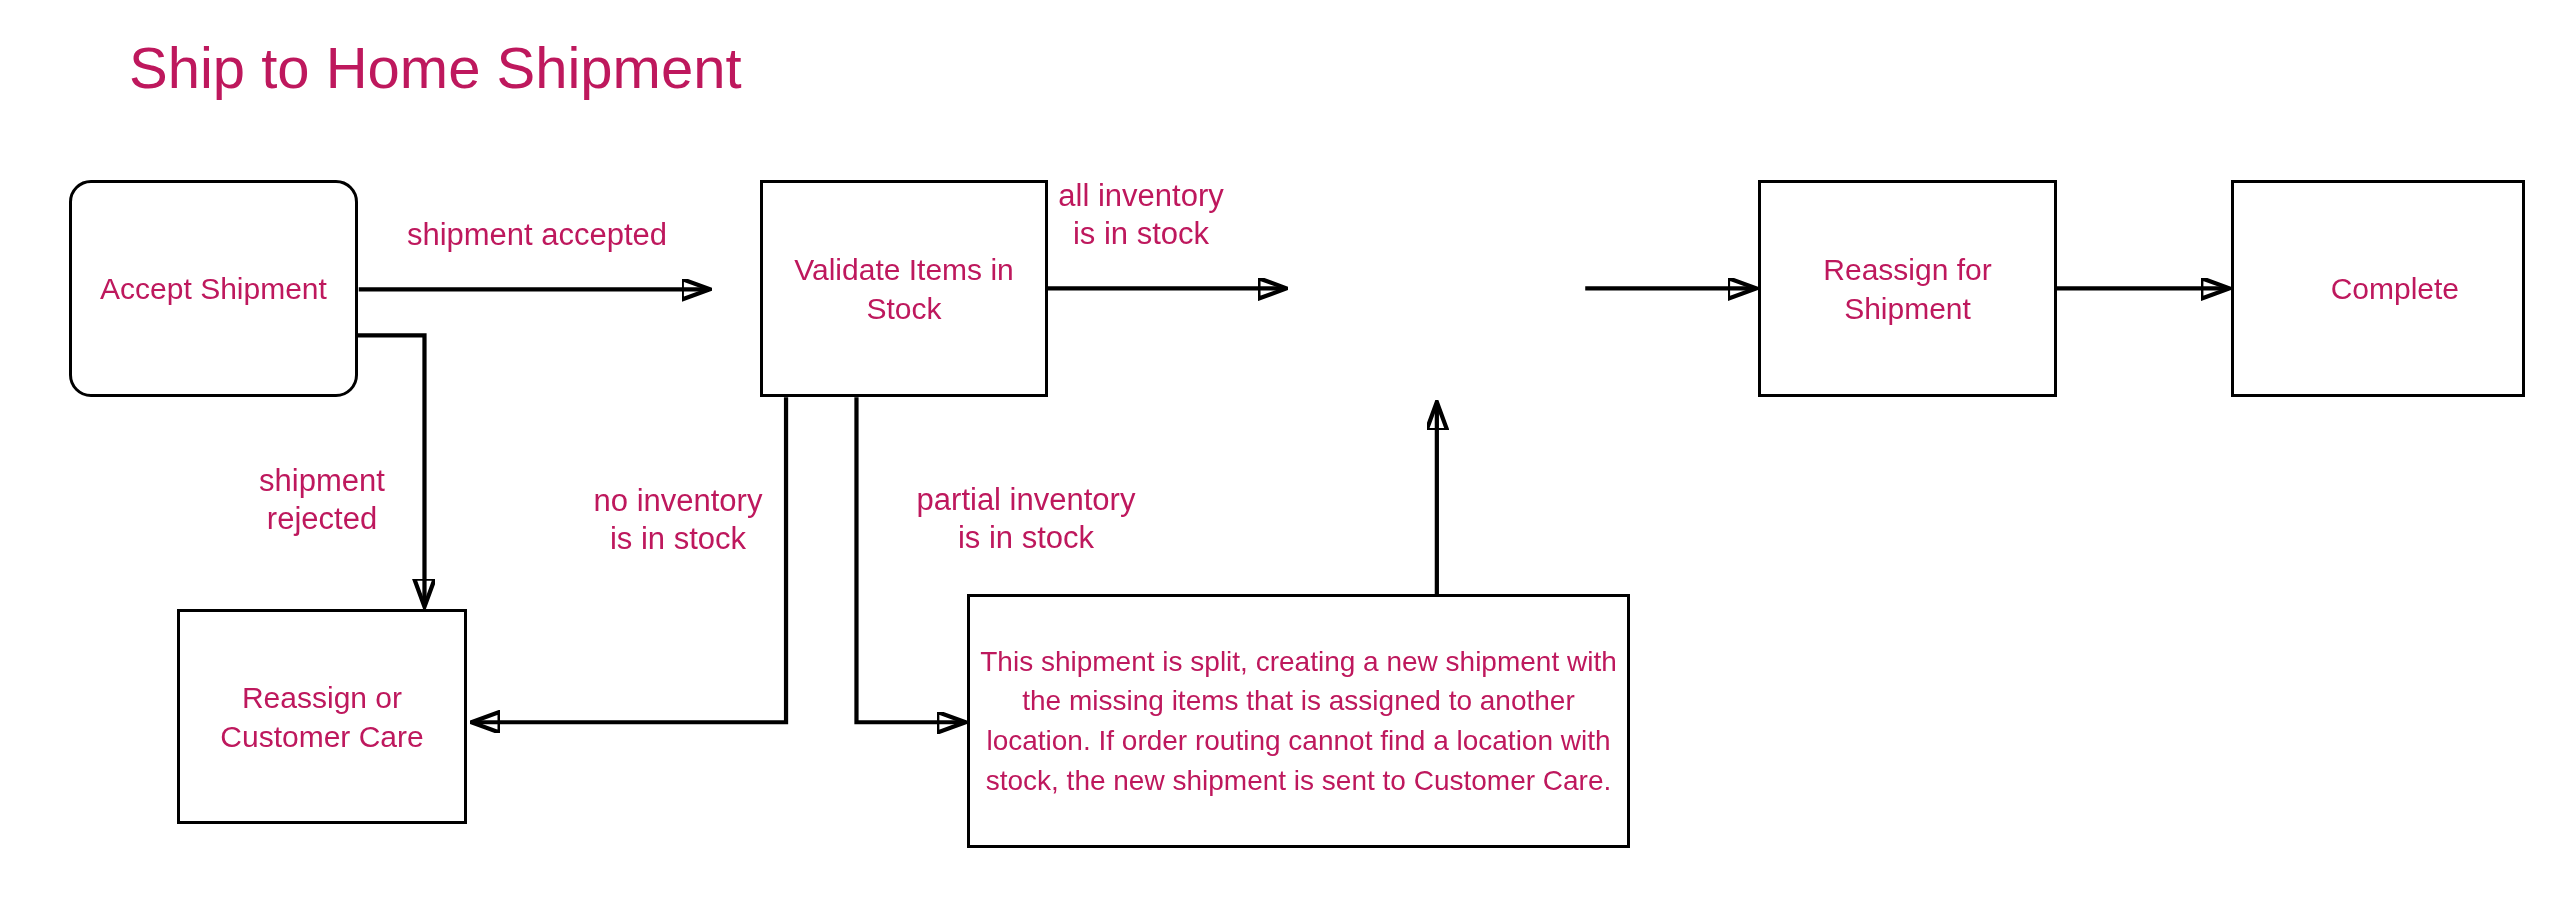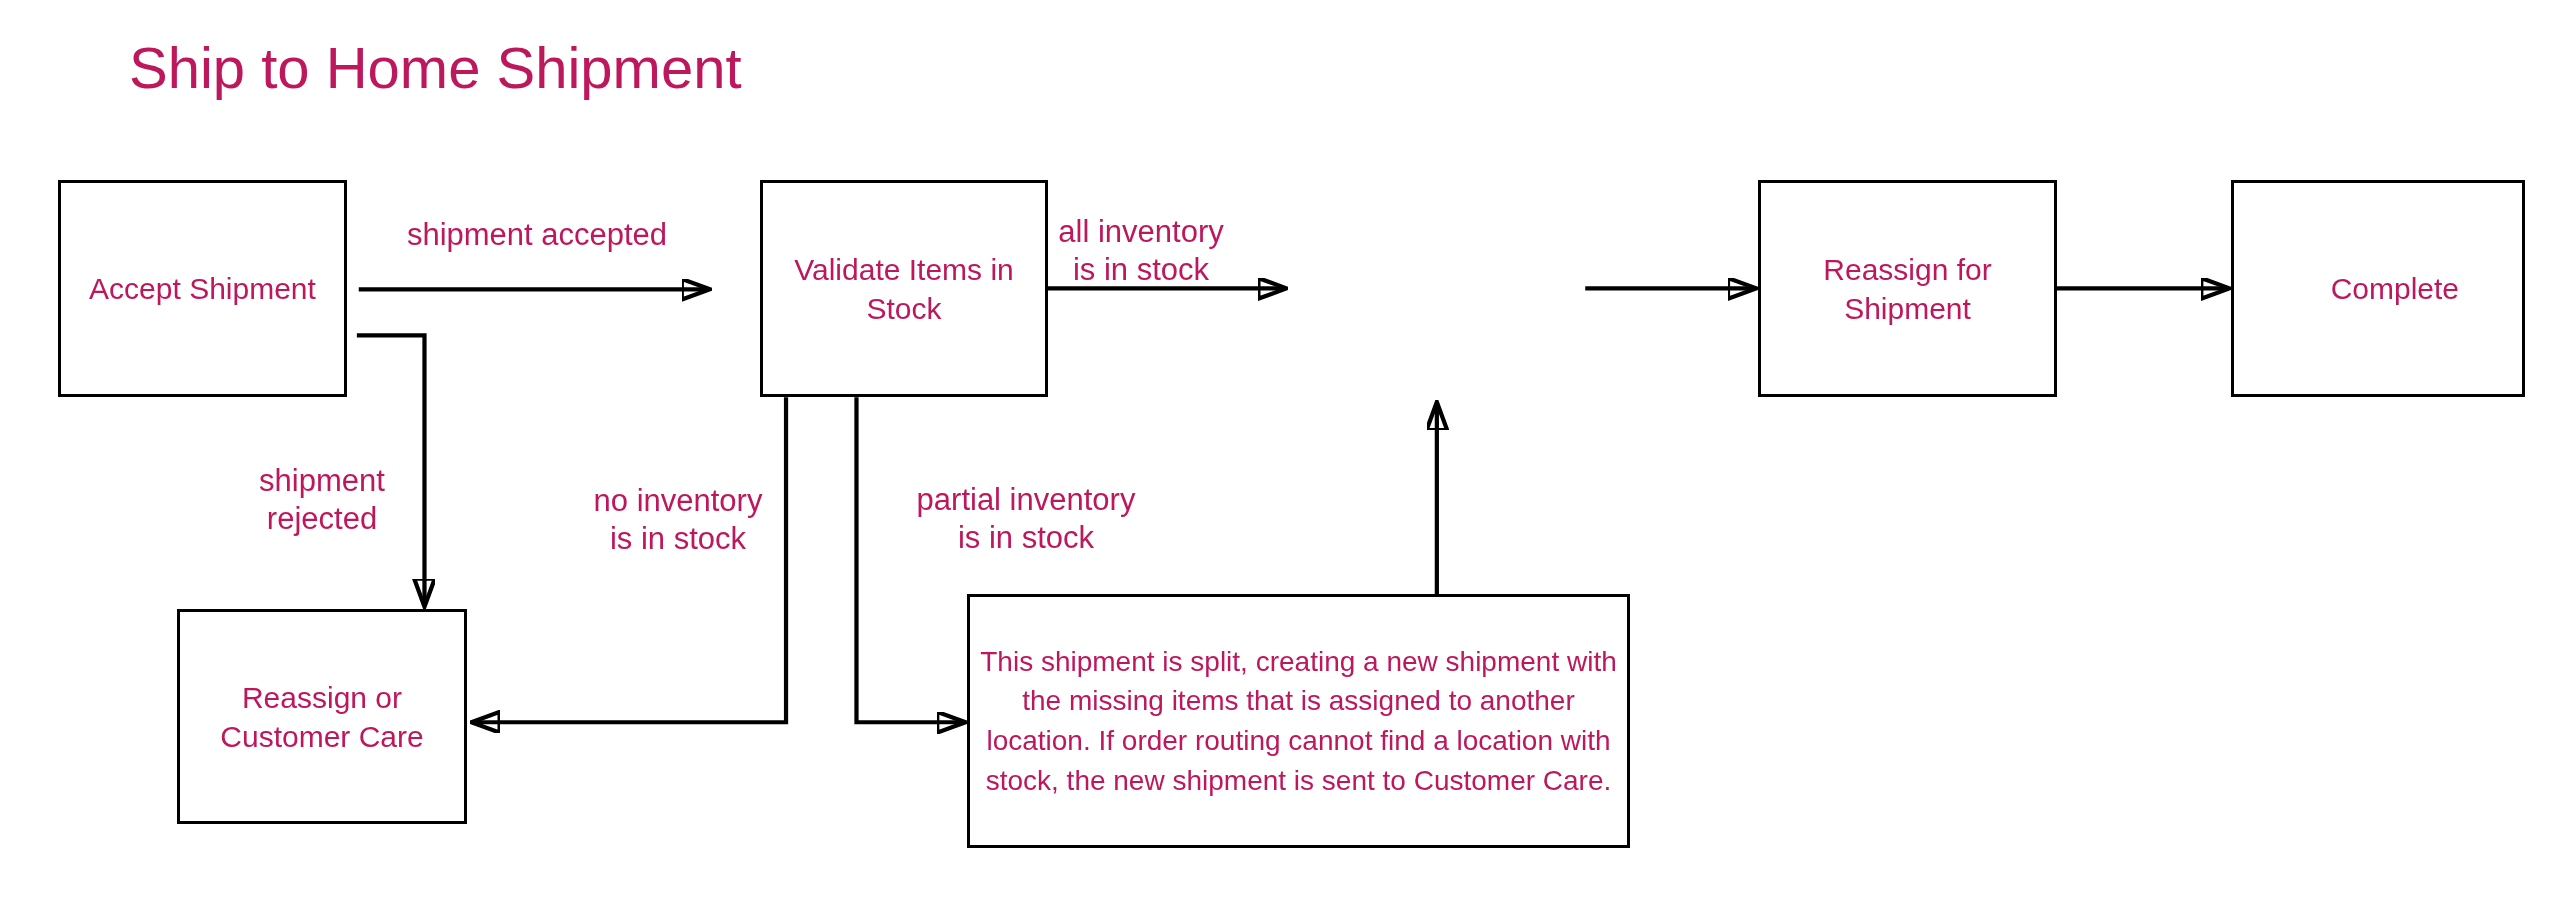--- a/index.html
+++ b/index.html
@@ -30,40 +30,40 @@
     border: 3.8px solid #000000;
     background: #ffffff;
     display: flex;
     align-items: center;
     justify-content: center;
     text-align: center;
     font-size: 30px;
     line-height: 1.3;
     padding: 0 11.3px;
   }
-  #node-accept   { left: 58px;   top: 180px; width: 289px; height: 217px; }
+  #node-accept   { left: 69px;   top: 180px; width: 289px; height: 217px; border-radius: 22px; }
   #node-validate { left: 712px;  top: 180px; width: 288px; height: 217px; margin-left: 48px; }
   #node-print    { left: 1288px; top: 180px; width: 297px; height: 217px; white-space: nowrap; }
   #node-prepare  { left: 1758px; top: 180px; width: 299px; height: 217px; }
   #node-complete { left: 2231px; top: 180px; width: 294px; height: 217px; padding-left: 45px; }
   #node-reassign { left: 177px;  top: 609px; width: 290px; height: 215px; }
   #node-note {
     left: 967px; top: 594px; width: 663px; height: 254px;
     font-size: 28px; line-height: 1.42; padding: 0 5.6px;
   }
   .edge-label {
     position: absolute;
     transform: translate(-50%, -50%);
     text-align: center;
     font-size: 31px;
     line-height: 1.22;
     white-space: pre-line;
   }
   #label-accepted { left: 537px;  top: 235px; white-space: nowrap; }
-  #label-all      { left: 1141px; top: 251px; }
+  #label-all      { left: 1141px; top: 215px; }
   #label-rejected { left: 322px;  top: 500px; }
   #label-no       { left: 678px;  top: 520px; }
   #label-partial  { left: 1026px; top: 519px; }
   #connector-layer {
     position: absolute;
     left: 0;
     top: 0;
   }
   #connector-layer path {
     fill: none;

